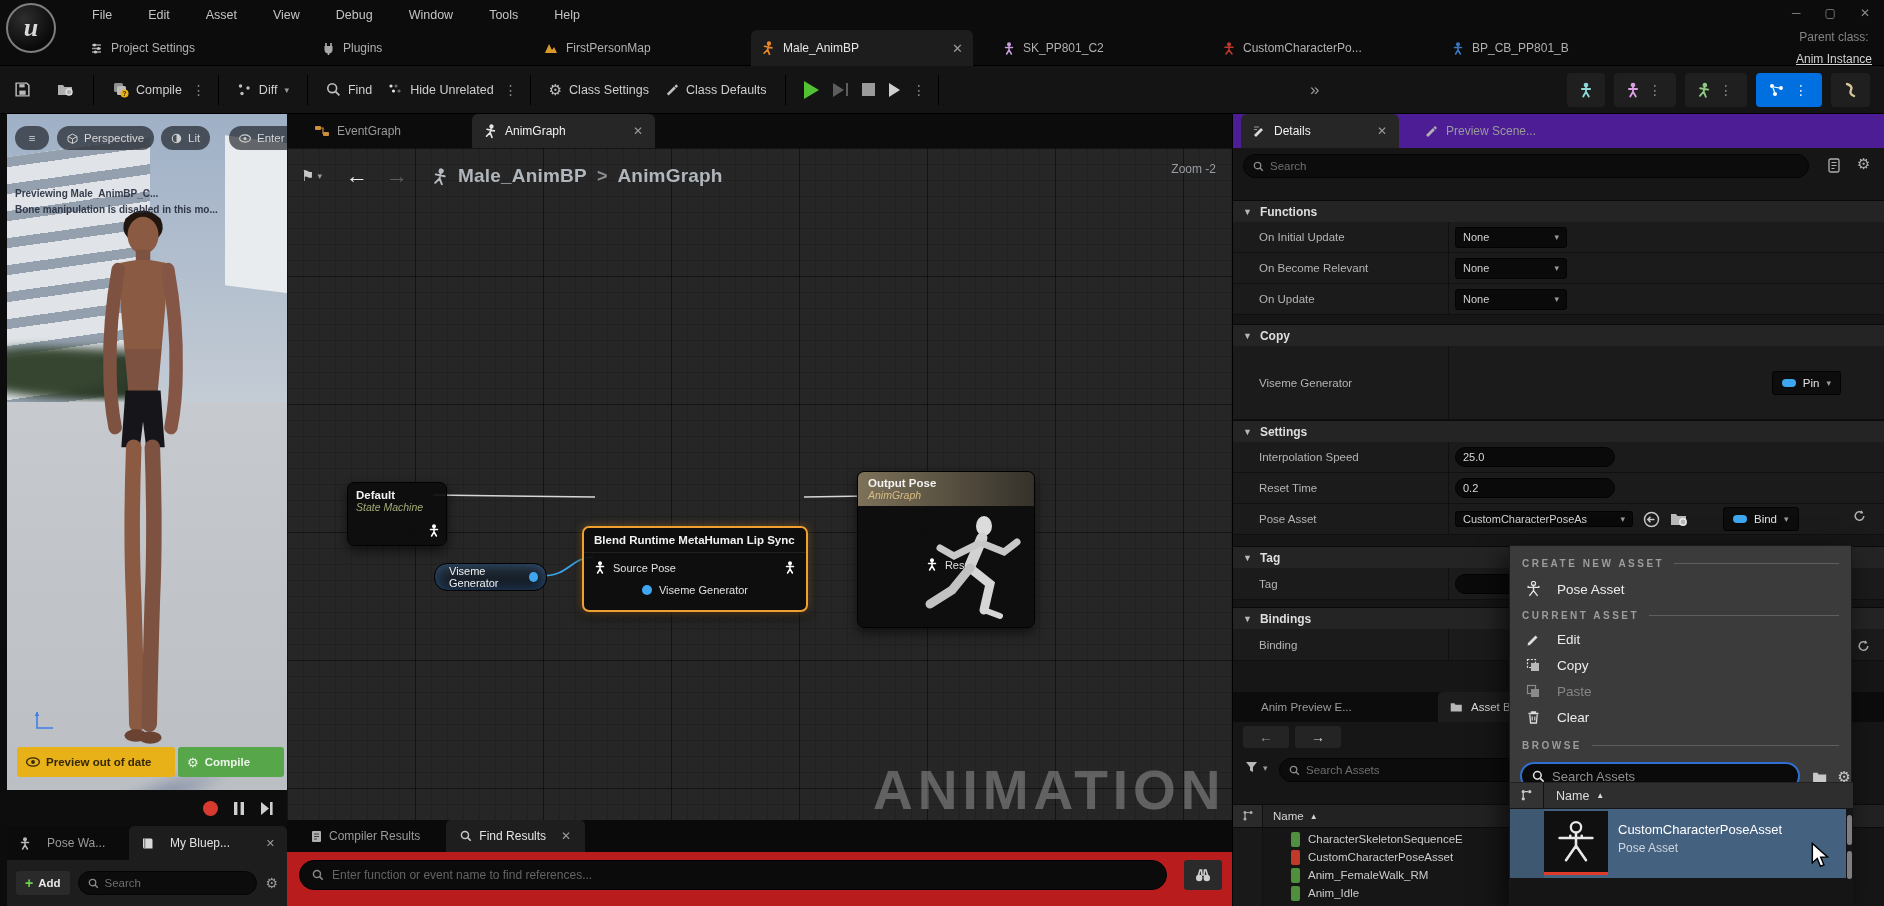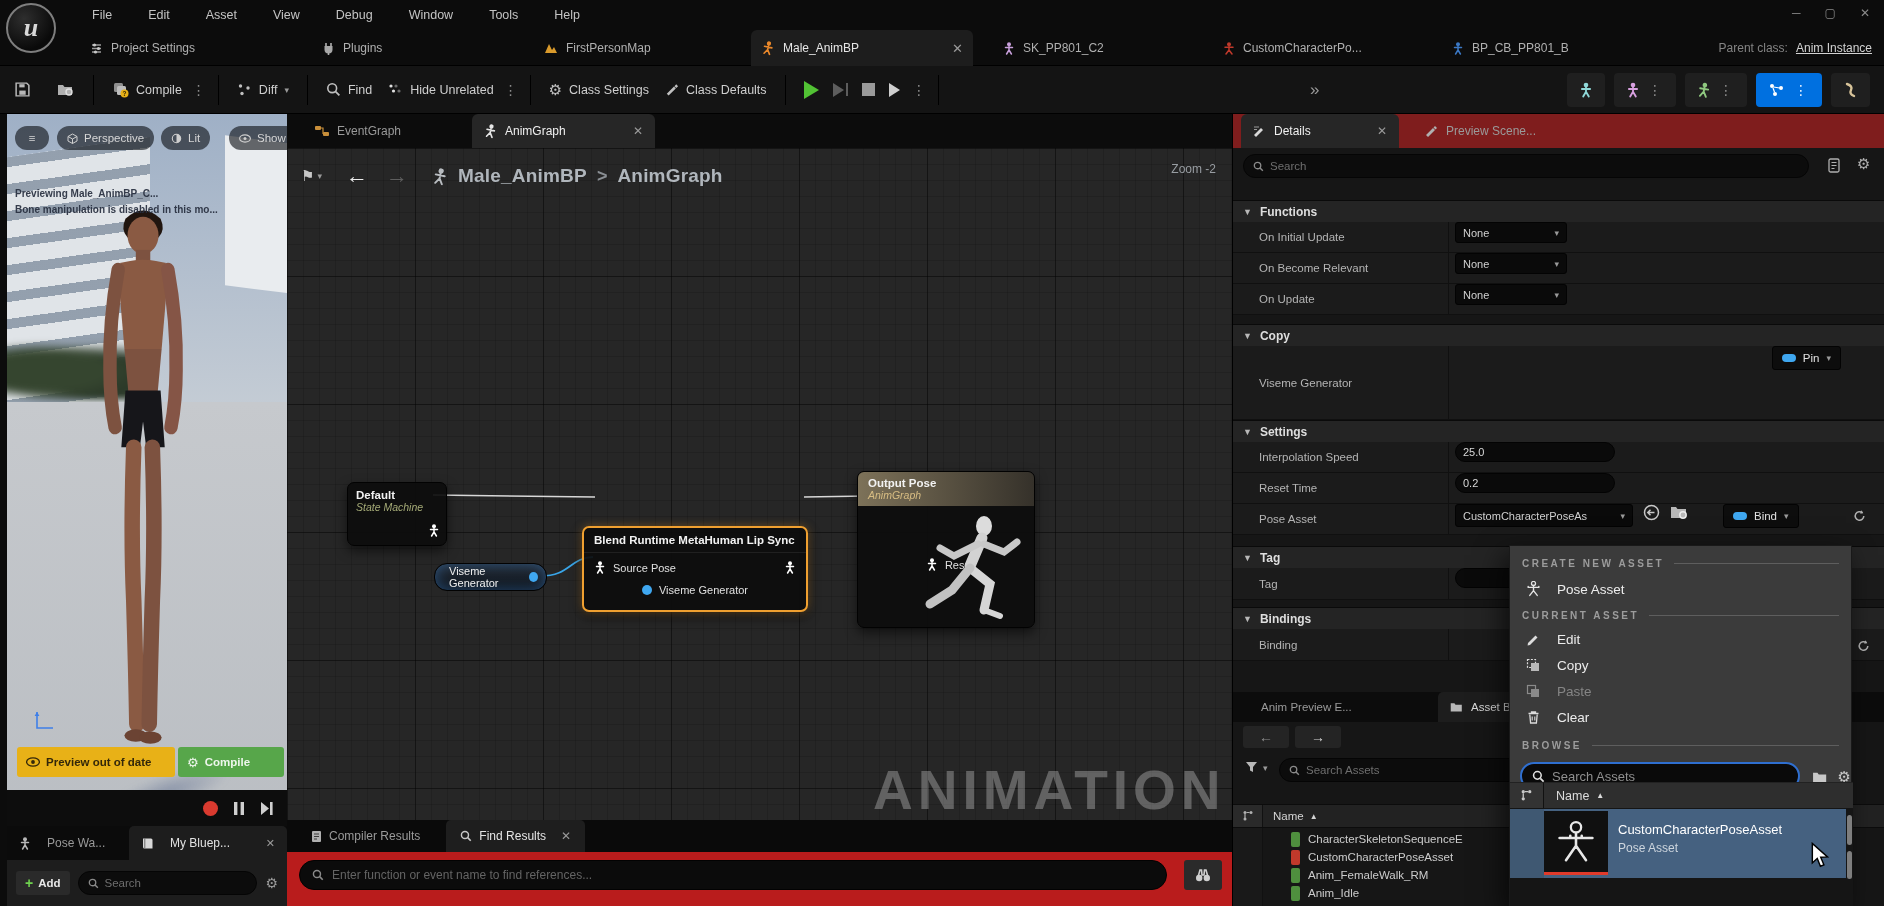--- a/index.html
+++ b/index.html
@@ -15,21 +15,21 @@
   
   .menubar { left:0; top:0; width:1884px; height:30px; background:#0c0c0c; }
   .menubar .items { position:absolute; left:92px; top:0; height:30px; display:flex; gap:36px; align-items:center; color:#c4c4c4; font-size:12.5px; }
   .menubar .items span { cursor:default; }
   .winctl { position:absolute; right:14px; top:0; height:26px; display:flex; gap:24px; align-items:center; color:#8a8a8a; font-size:12px; }
   .uelogo { left:6px; top:3px; width:50px; height:50px; border-radius:50%; background:radial-gradient(circle at 35% 30%, #2e2e2e, #0a0a0a 70%); border:2px solid #7e7e7e; z-index:20; display:flex; align-items:center; justify-content:center; color:#d8d8d8; font-family:"Liberation Serif","DejaVu Serif",serif; font-size:26px; font-style:italic; font-weight:bold; }
   .tabrow { left:0; top:30px; width:1884px; height:36px; background:#0c0c0c; border-bottom:1px solid #000; }
   .ttab { position:absolute; top:0; height:36px; display:flex; align-items:center; gap:8px; color:#b0b0b0; font-size:12px; padding:0 10px; }
   .ttab.active { background:#1d1d1d; border-radius:6px 6px 0 0; color:#e6e6e6; }
   .ttab .x { color:#9a9a9a; font-size:13px; margin-left:10px; }
-  .parentclass { position:absolute; right:12px; top:0; height:36px; display:flex; gap:8px; align-items:center; }
+  .parentclass { position:absolute; right:12px; top:0; height:36px; display:flex; gap:8px; align-items:center;flex-direction:column; }
   .parentclass .lbl { color:#848484; }
   .parentclass .val { color:#d2d2d2; text-decoration:underline; }
 
   .toolbar { left:0; top:66px; width:1884px; height:48px; background:#141414; border-bottom:1px solid #000; display:flex; align-items:center; }
   .tsep { width:1px; height:30px; background:#000; margin:0 10px; }
   .tbtn { display:flex; align-items:center; gap:7px; color:#cfcfcf; font-size:12.5px; padding:0 8px; height:32px; border-radius:3px; }
   .dots { color:#8a8a8a; font-size:14px; padding:0 2px; }
   .chev { font-size:9px; color:#9a9a9a; }
   .playtri { width:0; height:0; border-left:15px solid #52c234; border-top:9px solid transparent; border-bottom:9px solid transparent; }
   .smalltri { width:0; height:0; border-left:11px solid #9a9a9a; border-top:7px solid transparent; border-bottom:7px solid transparent; }
@@ -83,27 +83,27 @@
   .rtabs { position:absolute; left:0; top:0; width:945px; height:32px; background:#0a0a0a; display:flex; }
   .rtab { height:32px; display:flex; align-items:center; gap:7px; padding:0 14px; color:#9a9a9a; font-size:12px; }
   .rtab.active { background:#1e1e1e; border-radius:5px 5px 0 0; color:#e4e4e4; }
   .findinput { position:absolute; left:12px; top:40px; width:868px; height:30px; border-radius:15px; background:#0b0b0b; border:1px solid #020202; display:flex; align-items:center; gap:8px; padding:0 12px; }
   .findinput input { flex:1; background:transparent; border:0; color:#cfcfcf; font-size:12px; font-family:inherit; }
   .findinput input::placeholder { color:#646464; }
   .binocbtn { position:absolute; right:10px; top:40px; width:38px; height:30px; background:#2a2a2a; border-radius:3px; display:flex; align-items:center; justify-content:center; }
 
   
   .details { left:1232px; top:114px; width:652px; height:792px; background:#161616; border-left:1px solid #000; }
-  .dtabs { position:absolute; left:0; top:0; width:652px; height:34px; background:#7f1d1d; }
+  .dtabs { position:absolute; left:0; top:0; width:652px; height:34px; background:#4c1d95; }
   .dsearch { position:absolute; left:10px; top:40px; width:566px; height:24px; }
   .sechead { position:absolute; left:0; width:652px; height:22px; background:#242424; border-top:1px solid #0a0a0a; display:flex; align-items:center; gap:8px; padding:0 10px; color:#dedede; font-weight:bold; font-size:12px; }
   .sechead .tri { font-size:9px; color:#b8b8b8; }
   .drow { position:absolute; left:0; width:652px; background:#1b1b1b; border-bottom:1px solid #101010; display:flex; align-items:center; }
   .dlabel { width:215px; padding-left:26px; color:#b4b4b4; font-size:11.5px; }
-  .dval { display:flex; align-items:flex-start; gap:10px; border-left:1px solid #101010; align-self:stretch; flex:1; padding-left:6px; }
+  .dval { display:flex; align-items:center; gap:10px; border-left:1px solid #101010; align-self:stretch; flex:1; padding-left:6px; }
   .combo { height:21px; background:#0a0a0a; border:1px solid #030303; border-radius:3px; display:flex; align-items:center; justify-content:space-between; color:#d0d0d0; font-size:11px; padding:0 7px; gap:8px; white-space:nowrap; }
   .field { height:20px; background:#0a0a0a; border:1px solid #030303; border-radius:10px; color:#d8d8d8; font-size:11px; display:flex; align-items:center; padding:0 7px; }
   .pinbtn { height:24px; background:#0d0d0d; border:1px solid #030303; border-radius:3px; display:flex; align-items:center; gap:7px; padding:0 9px; color:#e0e0e0; font-size:11.5px; }
   .bluepill { width:14px; height:8px; border-radius:4px; background:#3fa7f0; }
 
   
   .abtabs { position:absolute; left:0; top:578px; width:652px; height:30px; background:#0c0c0c; }
   .abtab { position:absolute; top:0; height:30px; display:flex; align-items:center; gap:7px; padding:0 12px; color:#9a9a9a; font-size:11.5px; }
   .abtab.active { background:#1d1d1d; border-radius:5px 5px 0 0; color:#d8d8d8; }
   .navbtn { position:absolute; top:612px; width:46px; height:22px; background:#242424; border-radius:3px; display:flex; align-items:center; justify-content:center; font-size:14px; }
@@ -415,21 +415,21 @@
         </span>
       <span>Lit</span>
     </div>
     <div class="pill" style="left:222px;width:80px">
       <span class="ico">
           <svg width="12" height="9" viewBox="0 0 12 9">
             <ellipse cx="6" cy="4.5" rx="5.4" ry="3.6" fill="none" stroke="#cfcfcf" stroke-width="1.1"></ellipse>
             <circle cx="6" cy="4.5" r="1.5" fill="#cfcfcf"></circle>
           </svg>
         </span>
-      <span>Show</span>
+      <span>Enter</span>
     </div>
     <div class="vtext" style="left:8px;top:74px">Previewing Male_AnimBP_C...</div>
     <div class="vtext" style="left:8px;top:90px">Bone manipulation is disabled in this mo...</div>
     <svg style="position:absolute;left:26px;top:596px" width="22" height="22" viewBox="0 0 22 22">
         <path d="M4 2 V18 H20" fill="none" stroke="#3f7fe8" stroke-width="1.6"></path>
         <path d="M4 2 L1.6 6 H6.4 Z" fill="#3f7fe8"></path>
       </svg>
     <div class="vbtn" style="left:10px;top:633px;width:158px;background:#e8b117;color:#33270a">
       <span class="ico">
           <svg width="14" height="10" viewBox="0 0 14 10">
@@ -753,21 +753,21 @@
     </div>
     <div class="drow" style="top:359px;height:31px">
       <div class="dlabel">Reset Time</div>
       <div class="dval">
           <div class="field" style="width:160px">0.2</div>
         </div>
     </div>
     <div class="drow" style="top:390px;height:31px">
       <div class="dlabel">Pose Asset</div>
       <div class="dval">
-        <div class="combo" style="width:178px;height:23px">
+        <div class="combo" style="width:178px;height:16px">
             <span>CustomCharacterPoseAs</span>
             <span class="chev">▾</span>
           </div>
         <span class="ico">
             <svg width="17" height="17" viewBox="0 0 17 17">
               <circle cx="8.5" cy="8.5" r="7" fill="none" stroke="#c8c8c8" stroke-width="1.5"></circle>
               <path d="M11.5 8.5 H5.2 M7.5 5.8 L4.8 8.5 L7.5 11.2" fill="none" stroke="#c8c8c8" stroke-width="1.5"></path>
             </svg>
           </span>
         <span class="ico">

